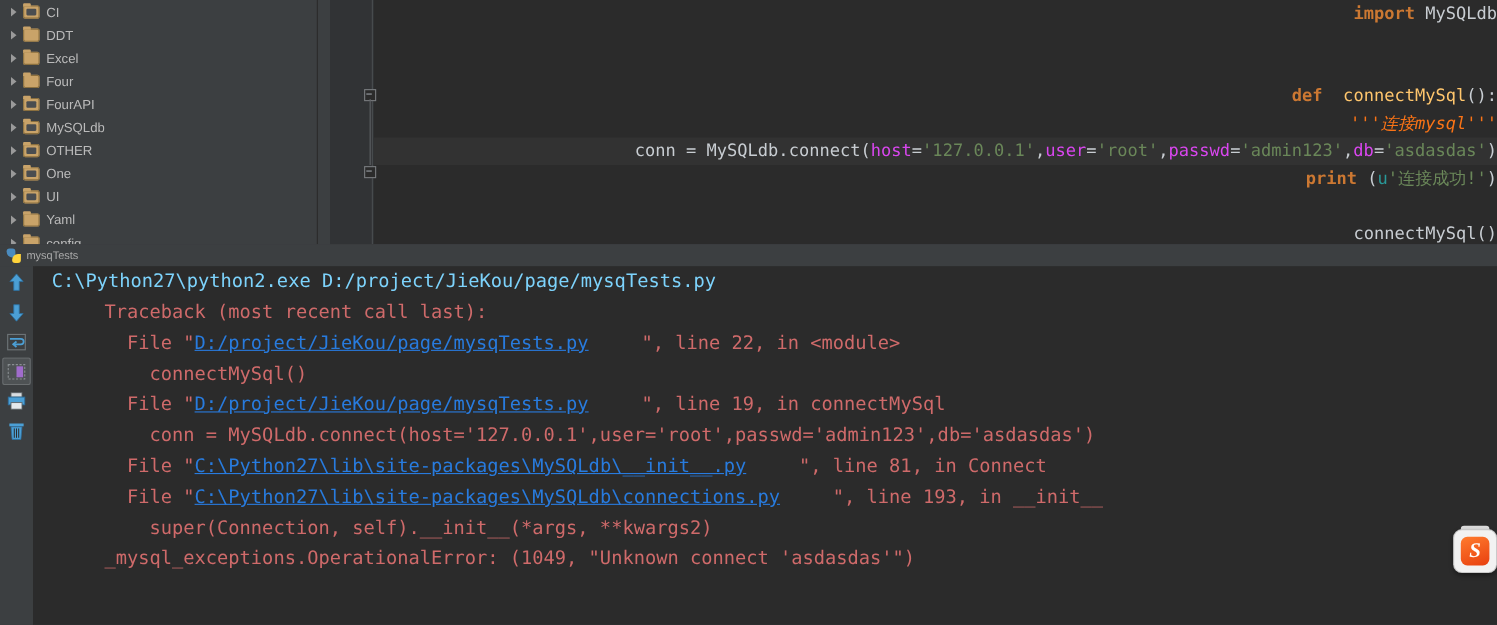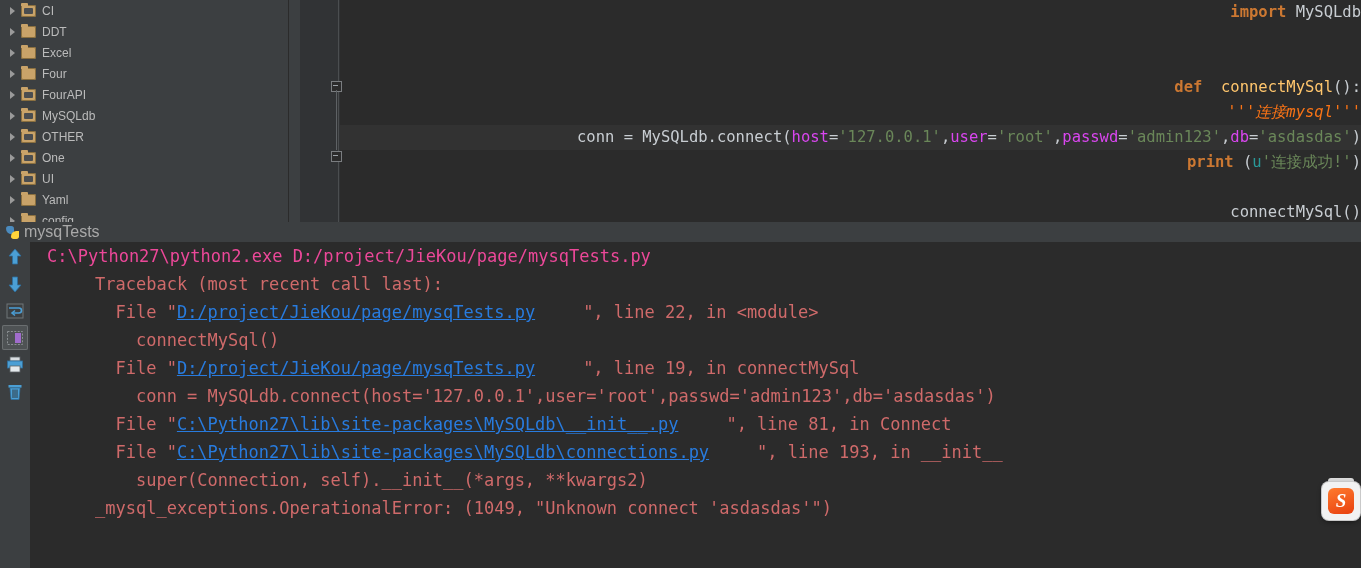--- a/index.html
+++ b/index.html
@@ -77,21 +77,21 @@
 
   
   .fold{position:absolute;width:9px;height:9px;border:1px solid #7a7d80;background:#2b2b2b;}
   .fold::after{content:"";position:absolute;left:1px;top:3px;width:5px;height:1px;background:#9aa0a6;}
   .foldstem{position:absolute;width:1px;background:#5e6265;}
 
   
   .runwin{position:absolute;left:0;top:222px;width:1361px;height:346px;background:#3c3f41;}
   .runtab{
     position:absolute;left:0;top:0;height:20px;display:flex;align-items:center;padding-left:6px;
-    font-family:"Liberation Sans",sans-serif;font-size:16px;color:#a9a9a9;
+    font-family:"Liberation Sans",sans-serif;font-size:10px;color:#a9a9a9;
   }
   .pyicon{
     position:relative;width:13px;height:13px;margin-right:5px;flex:0 0 13px;
   }
   .pyicon .b{position:absolute;left:0;top:0;width:8px;height:8px;background:#4b8bbe;border-radius:3px 3px 0 6px;}
   .pyicon .y{position:absolute;right:0;bottom:0;width:8px;height:8px;background:#ffd43b;border-radius:6px 0 3px 3px;}
 
   .run-toolbar{
     position:absolute;left:0;top:20px;width:30px;height:326px;background:#3c3f41;
     border-right:1px solid #2b2b2b;
@@ -106,21 +106,21 @@
     position:absolute;left:31px;top:20px;width:1330px;height:326px;background:#2b2b2b;
     overflow:hidden;
   }
   .cline{
     font-family:"DejaVu Sans Mono","Liberation Mono",monospace;
     font-size:17px;line-height:28px;white-space:pre;color:#bbbbbb;
     padding-left:16px;
   }
   .err{color:#cf6a6a;margin-left:48px;}
   .lnk{color:#287bde;text-decoration:underline;}
-  .outw{color:#ec4899;}
+  .outw{color:#7dd3fc;}
 
   
   .sogou{
     position:absolute;left:1322px;top:482px;width:38px;height:38px;
     background:#f2f2f2;border-radius:7px;box-shadow:0 0 0 1px #c9c9c9, 0 2px 5px rgba(0,0,0,.45);
     display:flex;align-items:center;justify-content:center;
   }
   .sogou .s{
     width:26px;height:26px;border-radius:6px;
     background:linear-gradient(160deg,#ff7b2e,#e8400f);

